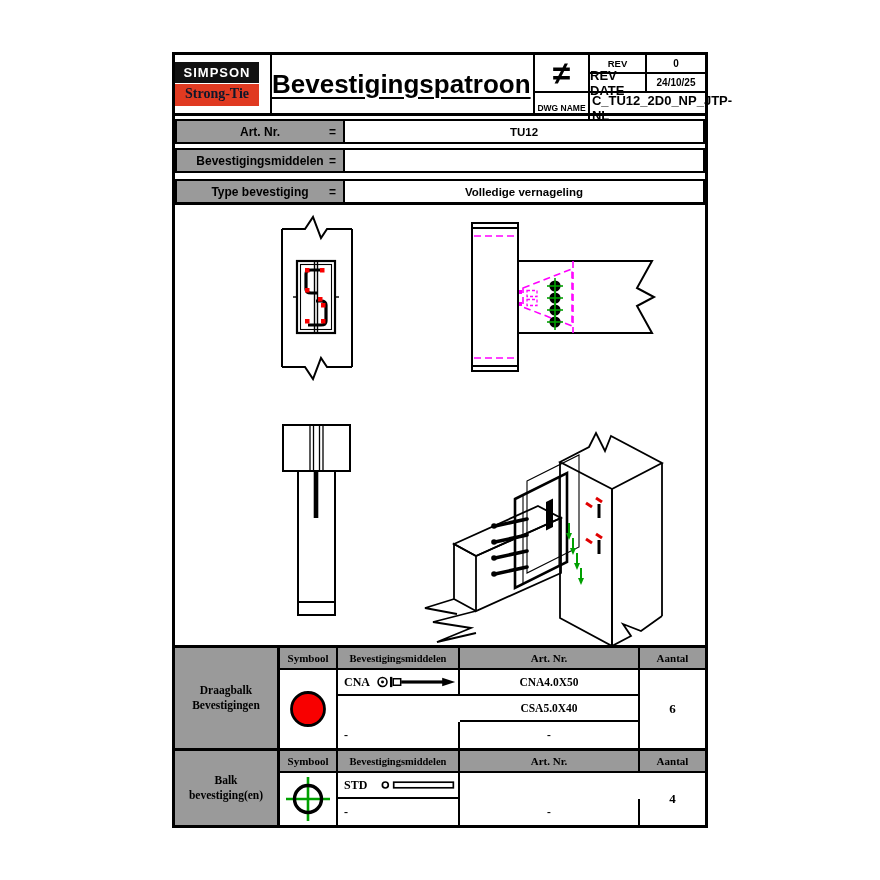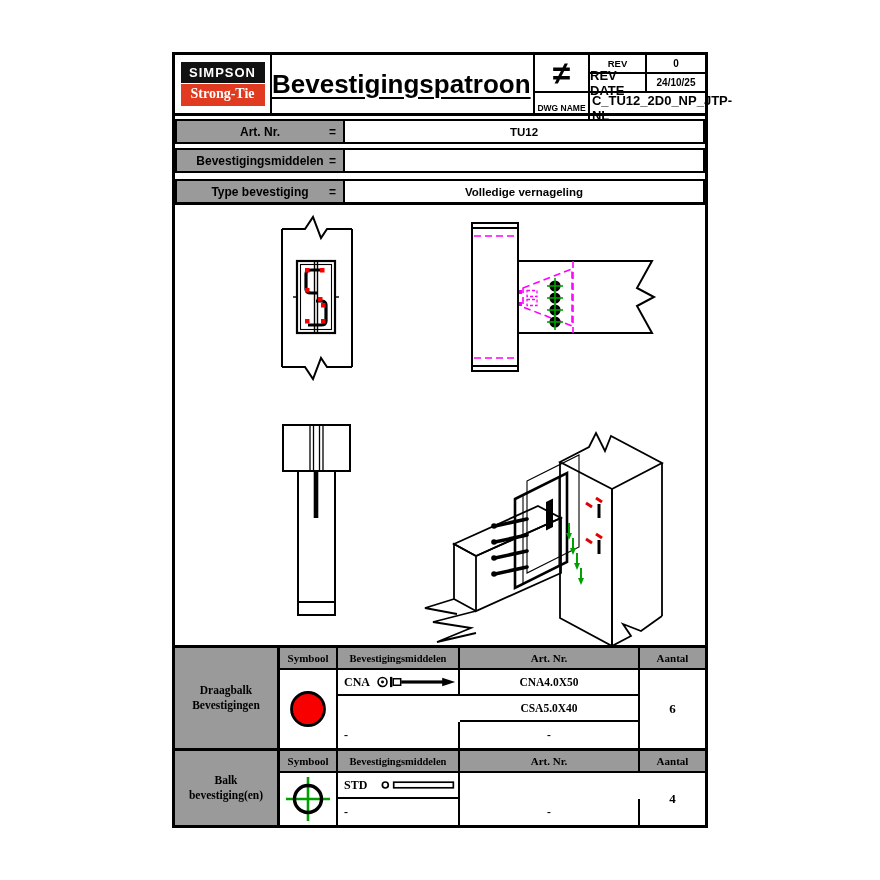--- a/index.html
+++ b/index.html
@@ -9,25 +9,25 @@
     -webkit-font-smoothing:antialiased;
   }
   .sheet {
     position:absolute; left:172px; top:52px; width:536px; height:776px;
     border:3px solid #000; box-sizing:border-box; background:#fff;
   }
   
   .tb { position:absolute; top:0; left:0; width:530px; height:61px;
         border-bottom:3px solid #000; display:flex; box-sizing:border-box; }
   .tb-logo { width:97px; border-right:2px solid #000; display:flex;
-             align-items:center; justify-content:center; box-sizing:border-box; }
+             align-items:center; box-sizing:border-box; }
   .logo { width:84px; }
   .logo-top { background:#111; color:#fff; font-size:13px; letter-spacing:1px;
               text-align:center; padding:3px 2px; }
-  .logo-bottom { background:#e03a21; color:#ffffff; font-family:"Liberation Serif", serif;
+  .logo-bottom { background:#e03a21; color:#0f172a; font-family:"Liberation Serif", serif;
                  font-size:14px; text-align:center; padding:2px 2px 4px; margin-top:1px; }
   .tb-title { flex:1; display:flex; align-items:center; font-size:26px; }
   .tb-title span { text-decoration:underline; text-decoration-thickness:2px; text-underline-offset:4px; }
   .tb-rev { width:172px; border-left:2px solid #000; display:grid;
             grid-template-columns:55px 57px 1fr; grid-template-rows:19px 19px 1fr;
             box-sizing:border-box; }
   .rv { display:flex; align-items:center; justify-content:center; box-sizing:border-box; }
   .rv-neq  { grid-area:1/1/3/2; border-right:2px solid #000; border-bottom:2px solid #000;
              font-size:32px; font-weight:900; }
   .rv-l1 { grid-area:1/2/2/3; border-right:2px solid #000; border-bottom:2px solid #000; font-size:9.5px; }

